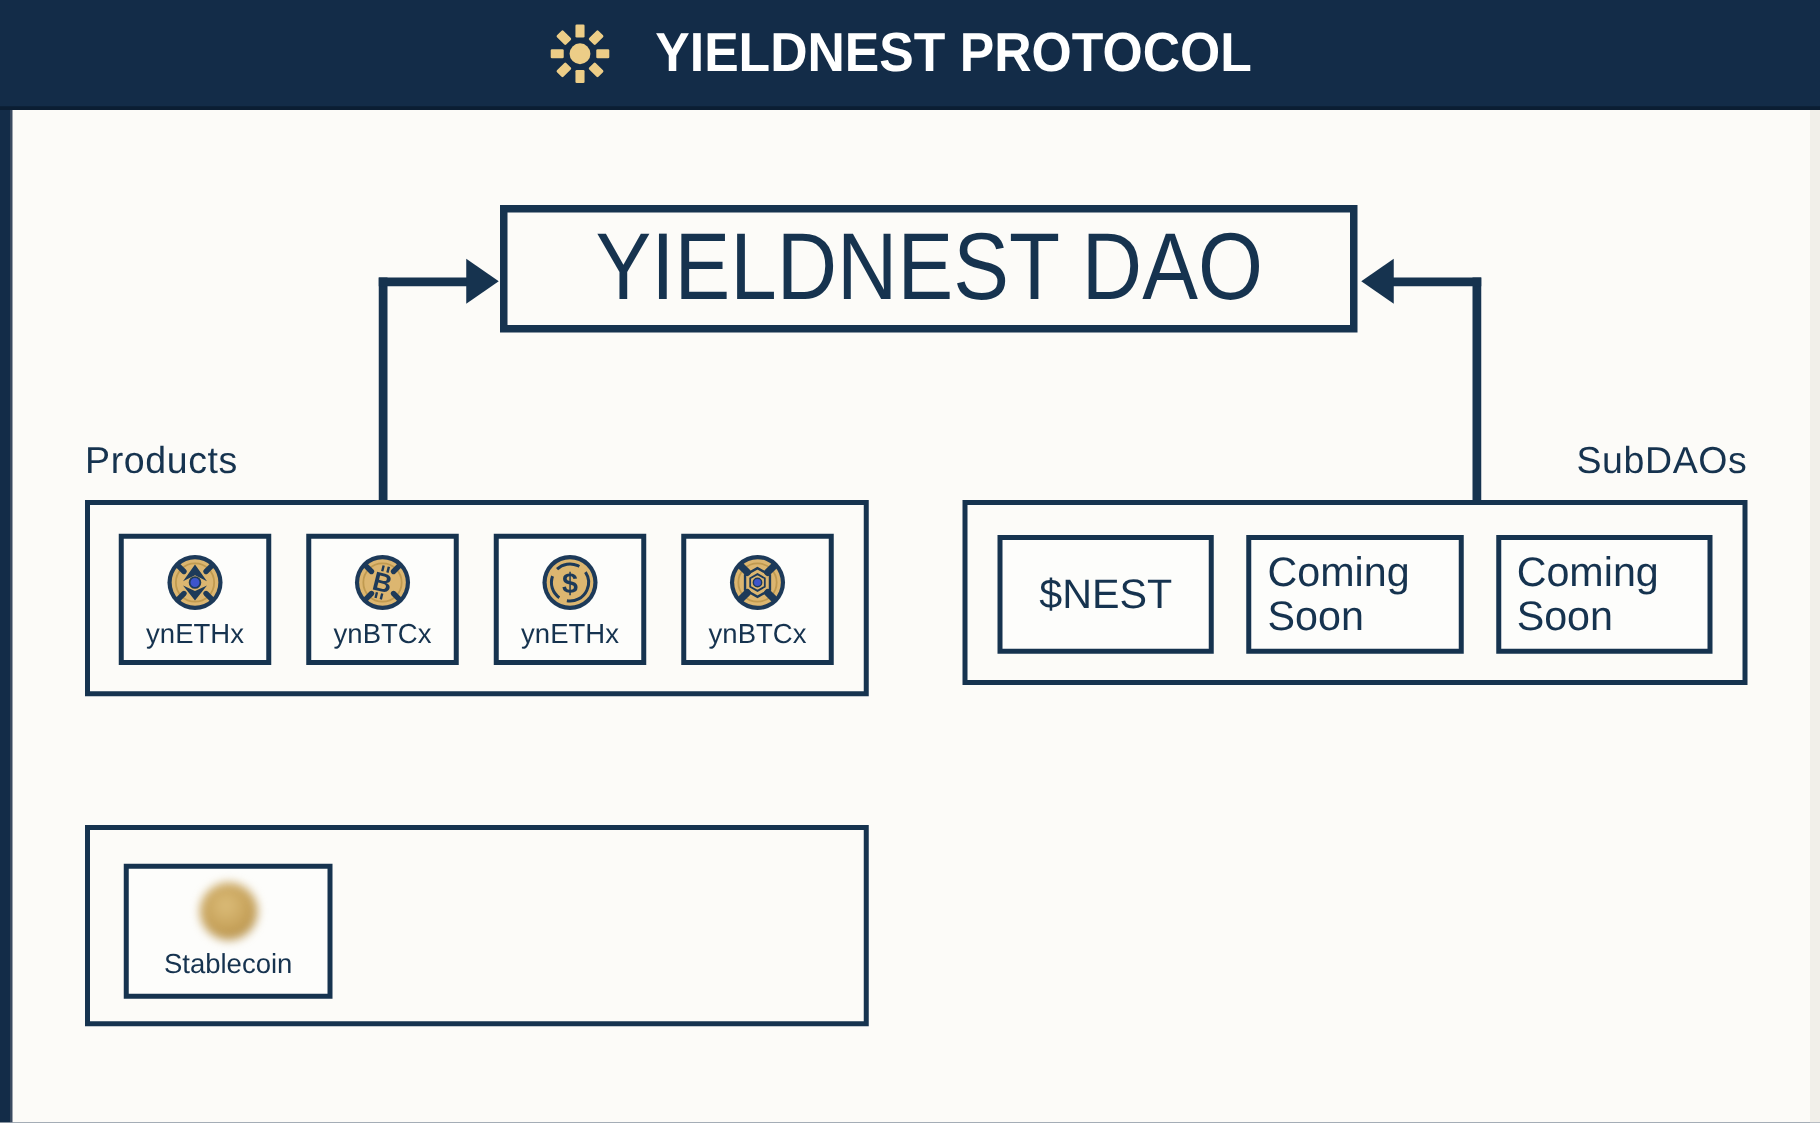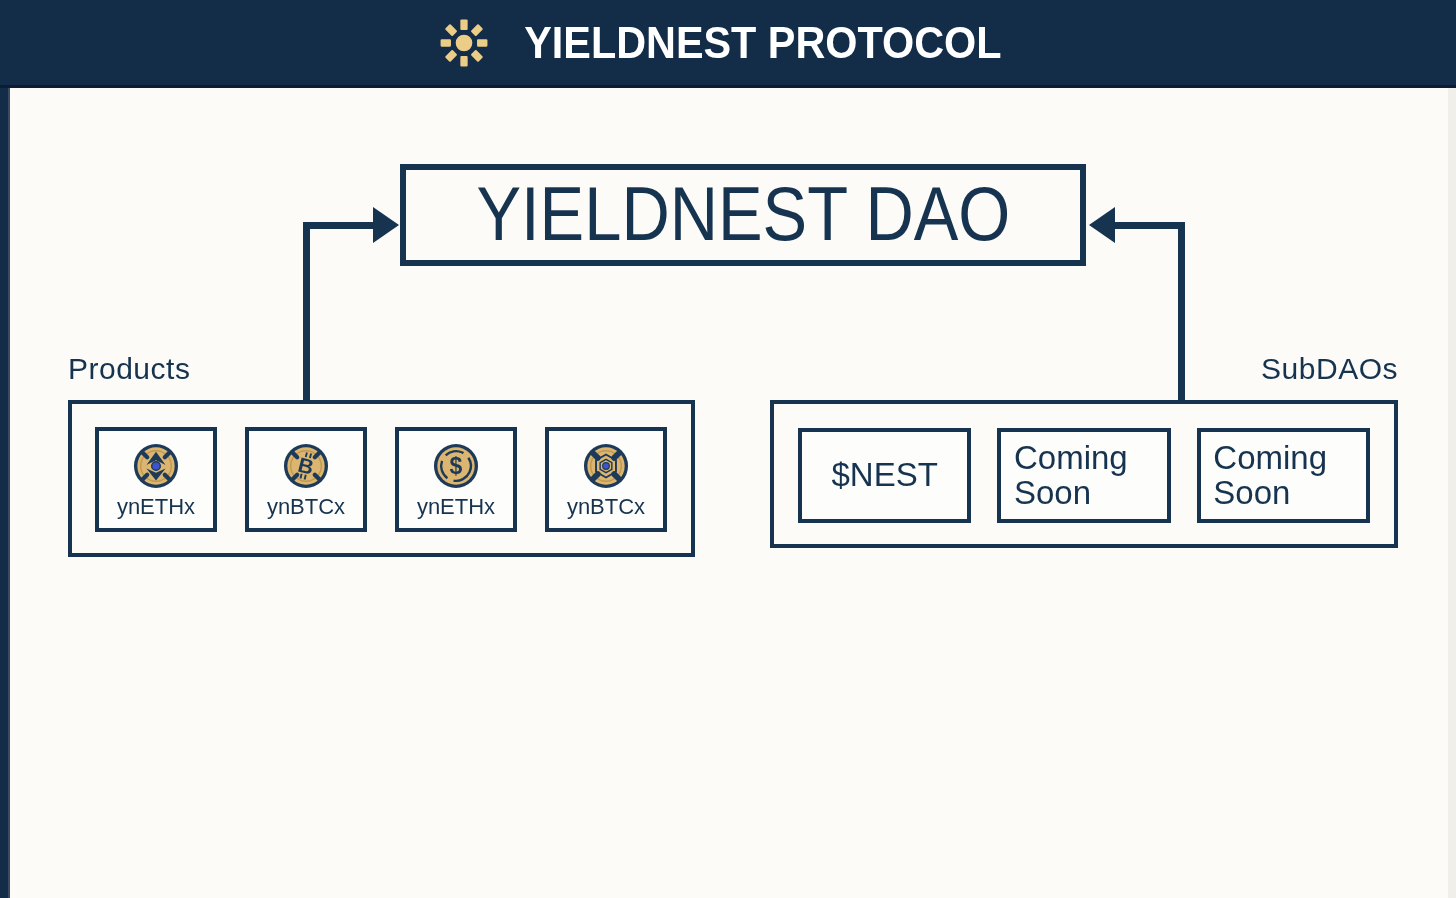--- a/index.html
+++ b/index.html
@@ -243,14 +243,20 @@
     </div>
     <div class="subdao-card">
       <div class="card-label">Coming Soon</div>
     </div>
     <div class="subdao-card">
       <div class="card-label">Coming Soon</div>
     </div>
   </div>
 
 
+  <div class="group-box upcoming-box">
+    <div class="upcoming-card">
+      <div class="stablecoin-blur"></div>
+      <div class="card-label">Stablecoin</div>
+    </div>
+  </div>
 
 </div>
 
 </body></html>

